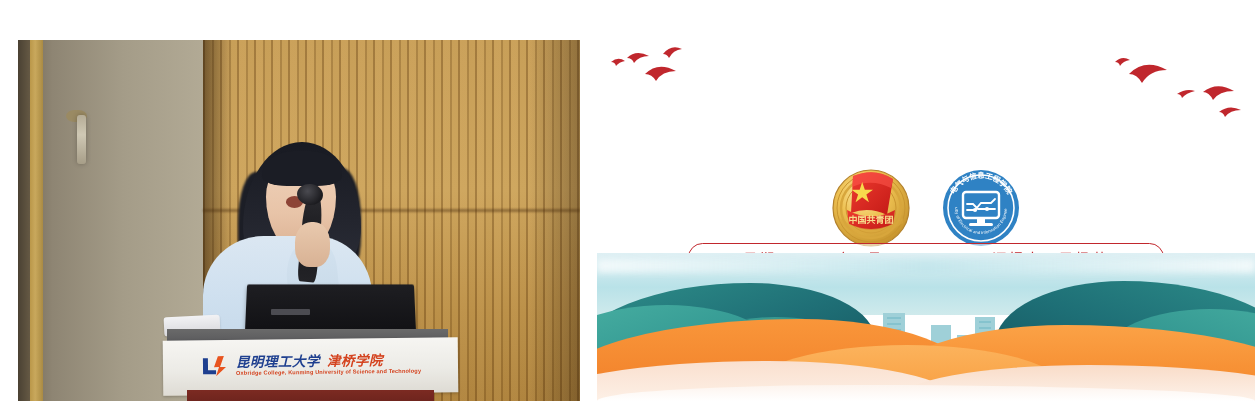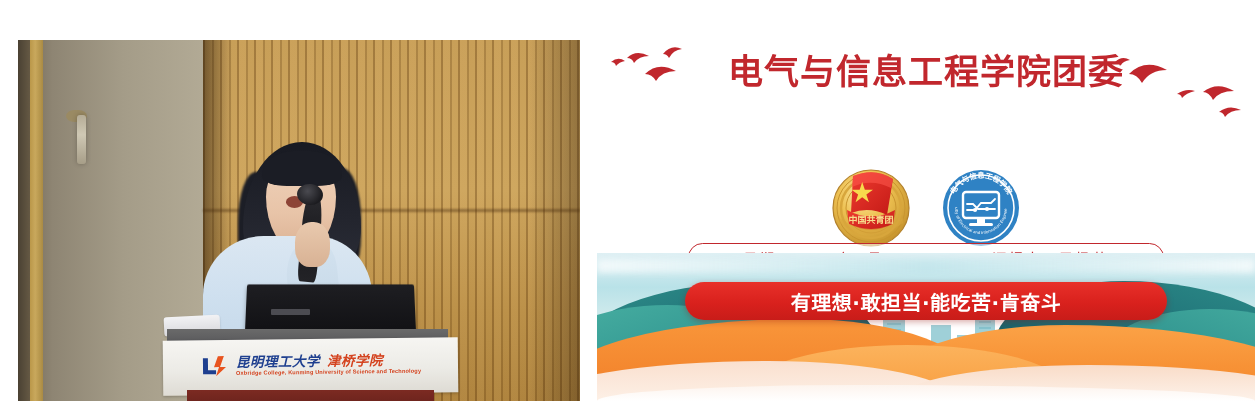--- a/index.html
+++ b/index.html
@@ -380,21 +380,20 @@
           <path d="M4 16 q7 -7 15 -2 q-7 1 -10 6 q-1 -4 -5 -4z"></path>
           <path d="M18 28 q16 -16 38 -4 q-17 0 -25 13 q-5 -9 -13 -9z"></path>
           <path d="M66 48 q9 -6 18 -3 q-9 2 -13 7 q-1 -4 -5 -4z"></path>
           <path d="M92 46 q14 -11 31 -1 q-15 0 -21 9 q-4 -8 -10 -8z"></path>
           <path d="M108 66 q10 -8 22 -2 q-11 0 -16 7 q-2 -5 -6 -5z"></path>
         </g>
       </svg>
     </div>
 
     <div class="title-wrap">
-      <span class="title-line1">电气与信息工程学院团委</span>
     </div>
 
     <div class="emblems">
       <div class="emblem">
         <svg viewBox="0 0 88 88" width="88" height="88">
           <defs>
             <radialGradient id="goldg" cx="40%" cy="32%" r="72%">
               <stop offset="0%" stop-color="#fbe9a8"></stop>
               <stop offset="45%" stop-color="#eec152"></stop>
               <stop offset="100%" stop-color="#c4912b"></stop>
@@ -492,18 +491,15 @@
       <div class="mtn mtn-r2"></div>
 
       <div class="cloud-o1"></div>
       <div class="cloud-o2"></div>
       <div class="cloud-o3"></div>
       <div class="cloud-p1"></div>
       <div class="cloud-p2"></div>
       <div class="cloud-w"></div>
     </div>
 
-    <div class="slogan">
-      <span>有理想·敢担当·能吃苦·肯奋斗</span>
-    </div>
 
   </div>
 </div>
 
 </body></html>

